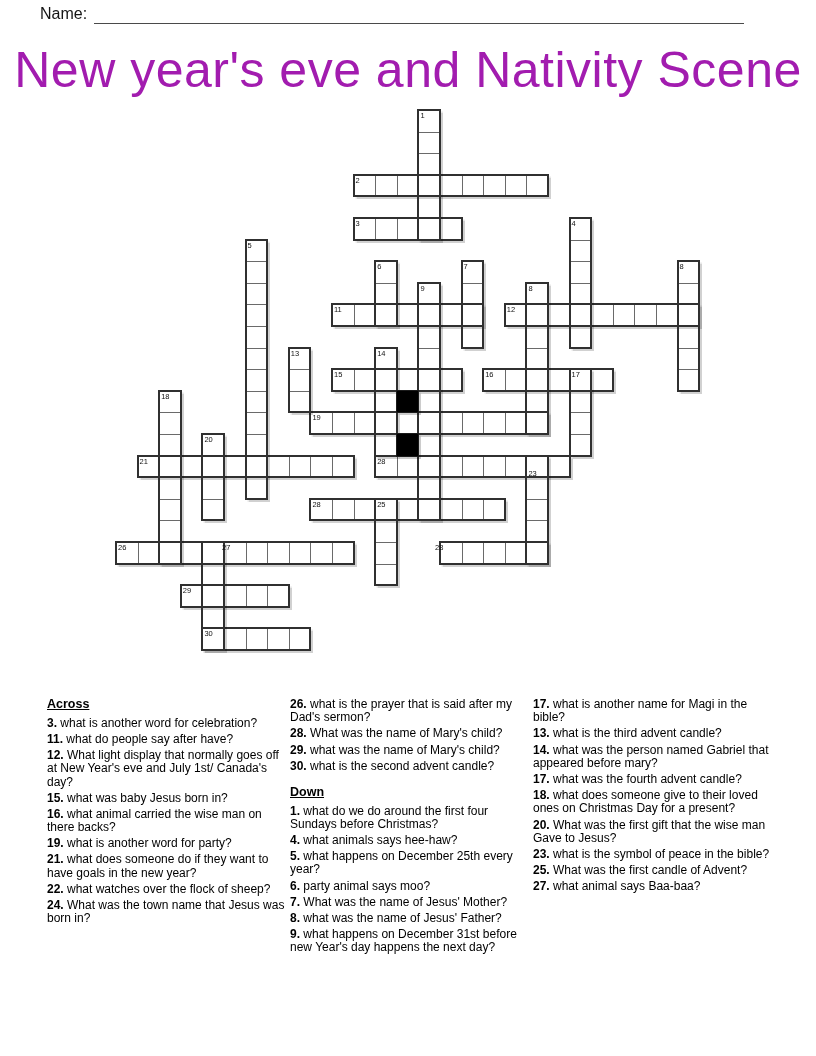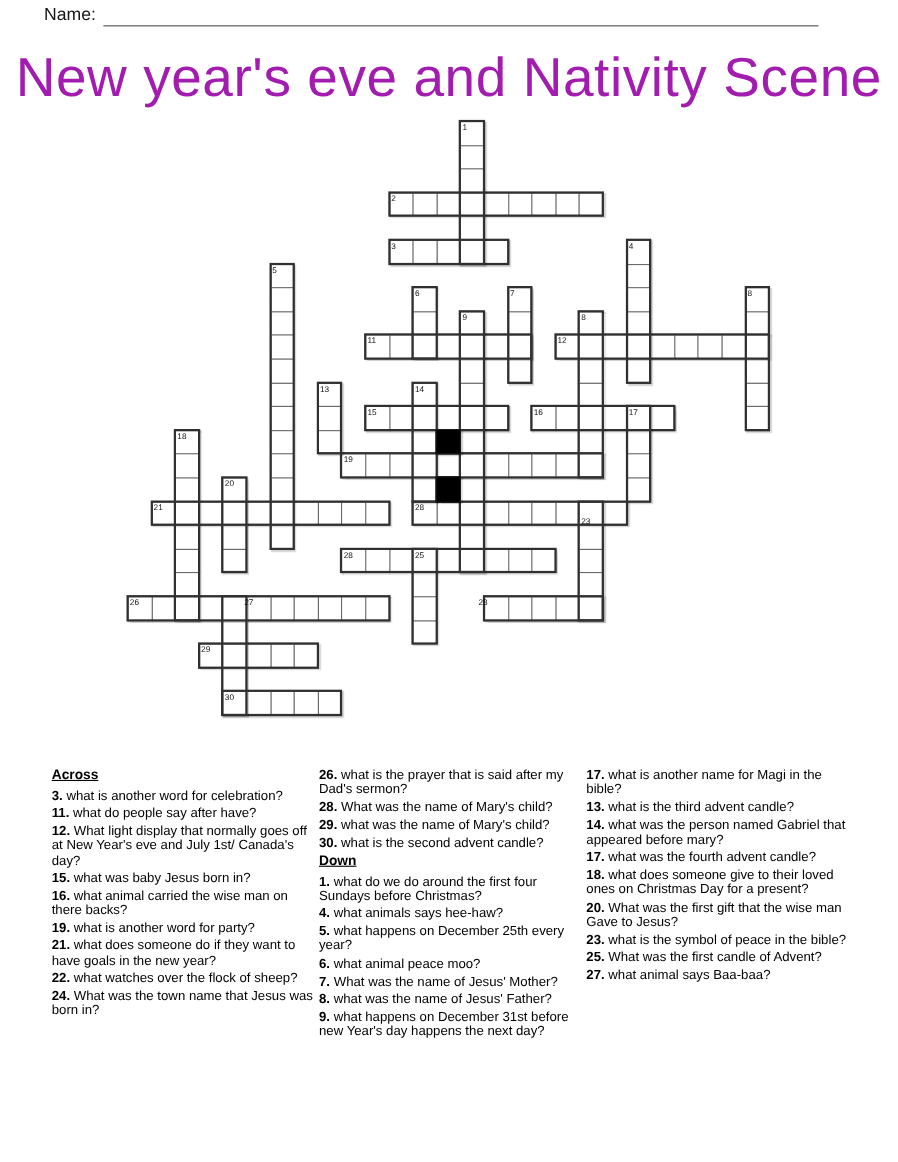--- a/index.html
+++ b/index.html
@@ -20,21 +20,21 @@
   .word-outline{position:absolute;border:2px solid #303030;box-sizing:border-box;pointer-events:none;z-index:2;
             box-shadow:1.5px 1.5px 1px rgba(0,0,0,0.18);}
   .cw-num{position:absolute;font-size:7.5px;line-height:1;color:#111;z-index:5;}
 
   .clues{position:absolute;top:698px;left:0;width:100%;font-size:12px;line-height:1.1;}
   .clue-col{position:absolute;top:0;}
   #col1{left:47px;width:239px;}
   #col2{left:290px;width:231px;}
   #col3{left:533px;width:238px;}
   .clue-heading{font-weight:bold;text-decoration:underline;font-size:12.5px;margin:0 0 5px 0;}
-  #col2 .clue-heading{margin-top:3px;}
+  #col2 .clue-heading{margin-top:13px;}
   .clue{margin:0 0 3px 0;}
   .cnum{font-weight:bold;}
 </style>
 </head>
 <body>
 
 <div class="page">
   <div class="name-row">
     <span class="name-label">Name:</span>
     <span class="name-line"></span>
@@ -300,21 +300,21 @@
           <div class="clue"><span class="cnum">26. </span><span>what is the prayer that is said after my Dad's sermon?</span></div>
           <div class="clue"><span class="cnum">28. </span><span>What was the name of Mary's child?</span></div>
           <div class="clue"><span class="cnum">29. </span><span>what was the name of Mary's child?</span></div>
           <div class="clue"><span class="cnum">30. </span><span>what is the second advent candle?</span></div>
         </div>
       <div class="clue-heading">Down</div>
       <div id="col2-down-list">
           <div class="clue"><span class="cnum">1. </span><span>what do we do around the first four Sundays before Christmas?</span></div>
           <div class="clue"><span class="cnum">4. </span><span>what animals says hee-haw?</span></div>
           <div class="clue"><span class="cnum">5. </span><span>what happens on December 25th every year?</span></div>
-          <div class="clue"><span class="cnum">6. </span><span>what animal peace moo?</span></div>
+          <div class="clue"><span class="cnum">6. </span><span>party animal says moo?</span></div>
           <div class="clue"><span class="cnum">7. </span><span>What was the name of Jesus' Mother?</span></div>
           <div class="clue"><span class="cnum">8. </span><span>what was the name of Jesus' Father?</span></div>
           <div class="clue"><span class="cnum">9. </span><span>what happens on December 31st before new Year's day happens the next day?</span></div>
         </div>
     </div>
     <div class="clue-col" id="col3">
       <div id="col3-down-list">
           <div class="clue"><span class="cnum">17. </span><span>what is another name for Magi in the bible?</span></div>
           <div class="clue"><span class="cnum">13. </span><span>what is the third advent candle?</span></div>
           <div class="clue"><span class="cnum">14. </span><span>what was the person named Gabriel that appeared before mary?</span></div>

